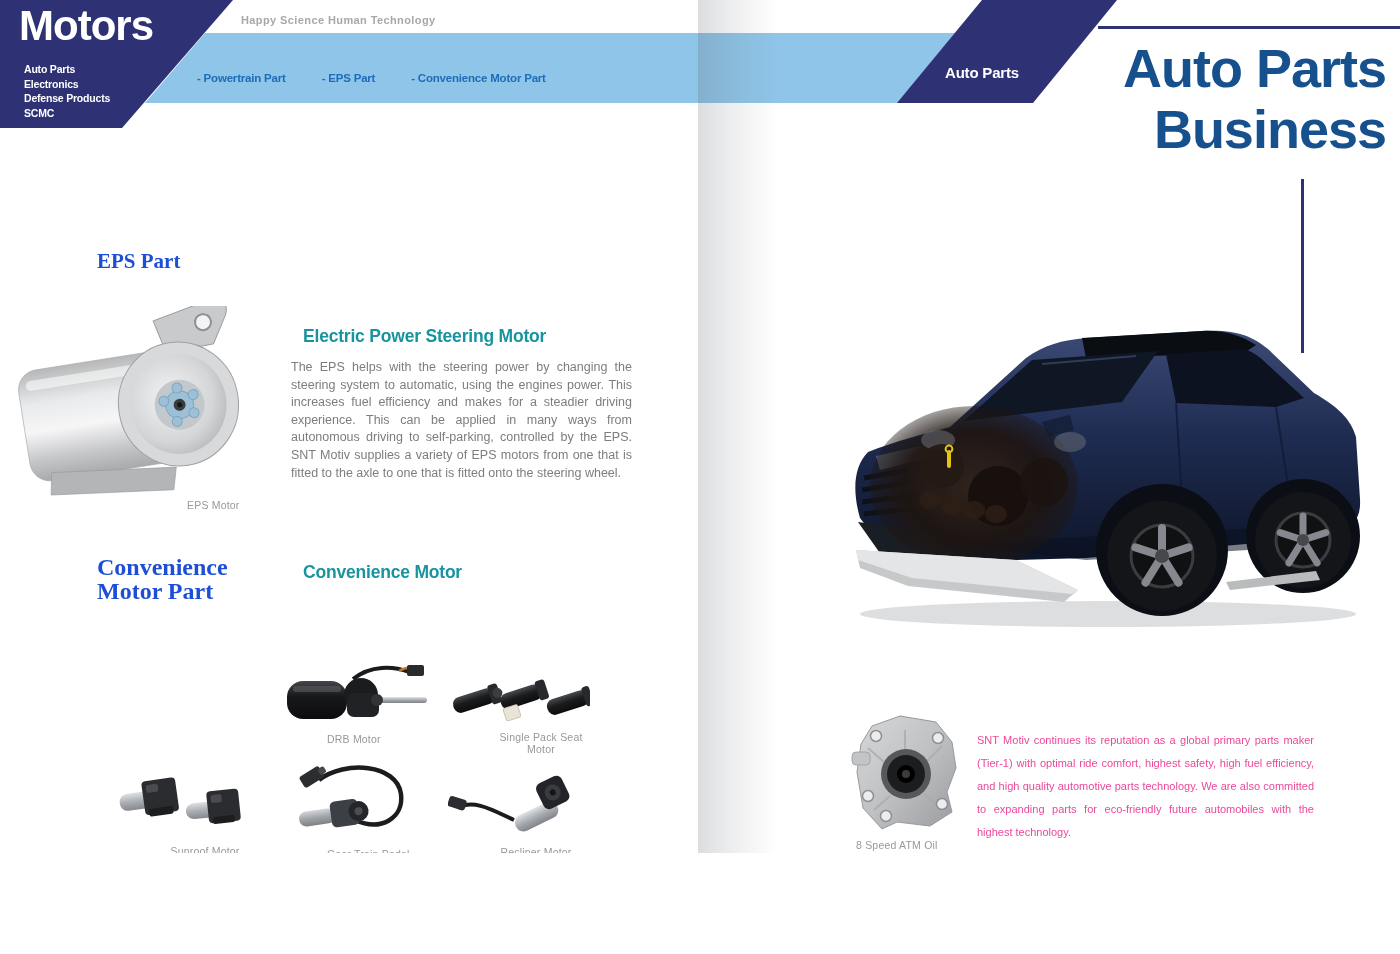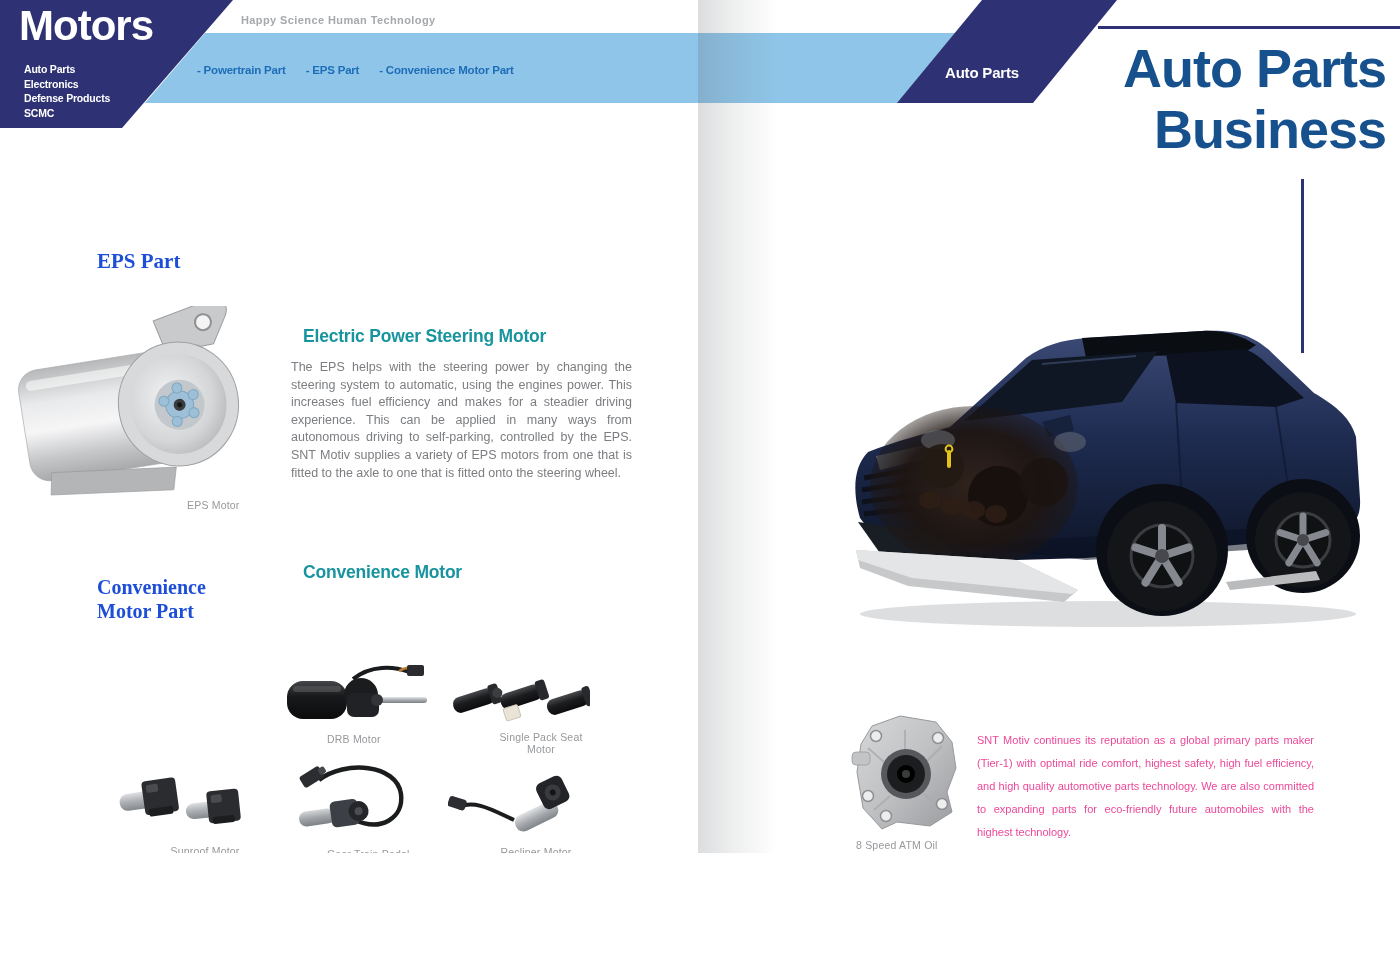--- a/index.html
+++ b/index.html
@@ -7,38 +7,38 @@
         font-family:"Liberation Sans",sans-serif;}
 
   
   .logo-block{position:absolute;left:0;top:0;width:240px;height:128px;background:#2e3173;
               clip-path:polygon(0 0,233px 0,122px 128px,0 128px);z-index:3;}
   .logo-title{position:absolute;left:19px;top:2px;color:#fff;font-weight:bold;font-size:42px;letter-spacing:-1px;}
   .logo-menu{position:absolute;left:24px;top:62px;color:#fff;font-size:10.5px;font-weight:bold;line-height:14.5px;letter-spacing:-0.2px;}
   .tagline{position:absolute;left:241px;top:14px;font-size:11px;font-weight:bold;color:#a6a9ac;letter-spacing:0.4px;z-index:2;}
   .blue-bar{position:absolute;left:0;top:33px;width:1160px;height:70px;background:#8fc5e8;
             clip-path:polygon(205px 0,955px 0,898px 70px,145px 70px);z-index:1;}
-  .nav{position:absolute;left:197px;top:64px;display:flex;gap:20px;z-index:2;
+  .nav{position:absolute;left:197px;top:72px;display:flex;gap:36px;z-index:2;
        font-size:11.5px;font-weight:bold;color:#1d6db8;letter-spacing:-0.2px;}
   .section-tab{position:absolute;left:890px;top:0;width:235px;height:103px;background:#2e3173;
                clip-path:polygon(92px 0,227px 0,143px 103px,7px 103px);z-index:2;}
   .section-tab-label{position:absolute;left:945px;top:64px;color:#fff;font-weight:bold;font-size:15px;z-index:3;letter-spacing:-0.2px;}
   .top-rule{position:absolute;left:1098px;top:26px;width:302px;height:3px;background:#2e3274;}
   .page-title{position:absolute;right:14px;top:38px;text-align:right;color:#17518d;
               font-weight:bold;font-size:54px;line-height:61px;letter-spacing:-1px;}
   .vert-rule{position:absolute;left:1301px;top:179px;width:3px;height:174px;background:#2e3274;}
 
   
   .fold{position:absolute;left:698px;top:0;width:80px;height:954px;z-index:60;pointer-events:none;
         background:linear-gradient(90deg,rgba(95,100,106,0.22),rgba(95,100,106,0.11) 42%,rgba(95,100,106,0) 100%);}
 
   
   .sec-heading{position:absolute;color:#1d4ed8;font-weight:bold;font-family:Liberation Serif, serif;}
   .eps-heading{left:97px;top:249px;font-size:21px;}
-  .conv-heading{left:97px;top:575px;font-size:20px;line-height:24px;}
+  .conv-heading{left:97px;top:555px;font-size:24px;line-height:24px;}
   .article{position:absolute;width:341px;}
   .eps-article{left:291px;top:314px;}
   .conv-article{left:291px;top:550px;}
   .article h3{margin:12px;font-size:17.5px;font-weight:bold;color:#18949f;letter-spacing:-0.2px;}
   .body-text{margin-top:12px;font-size:12.5px;line-height:17.6px;color:#7b7d80;text-align:justify;}
   .caption{font-size:10.5px;color:#96989b;letter-spacing:0.2px;}
 
   .eps-photo{position:absolute;left:16px;top:306px;width:248px;height:192px;}
   .eps-caption{position:absolute;left:187px;top:499px;}
 

